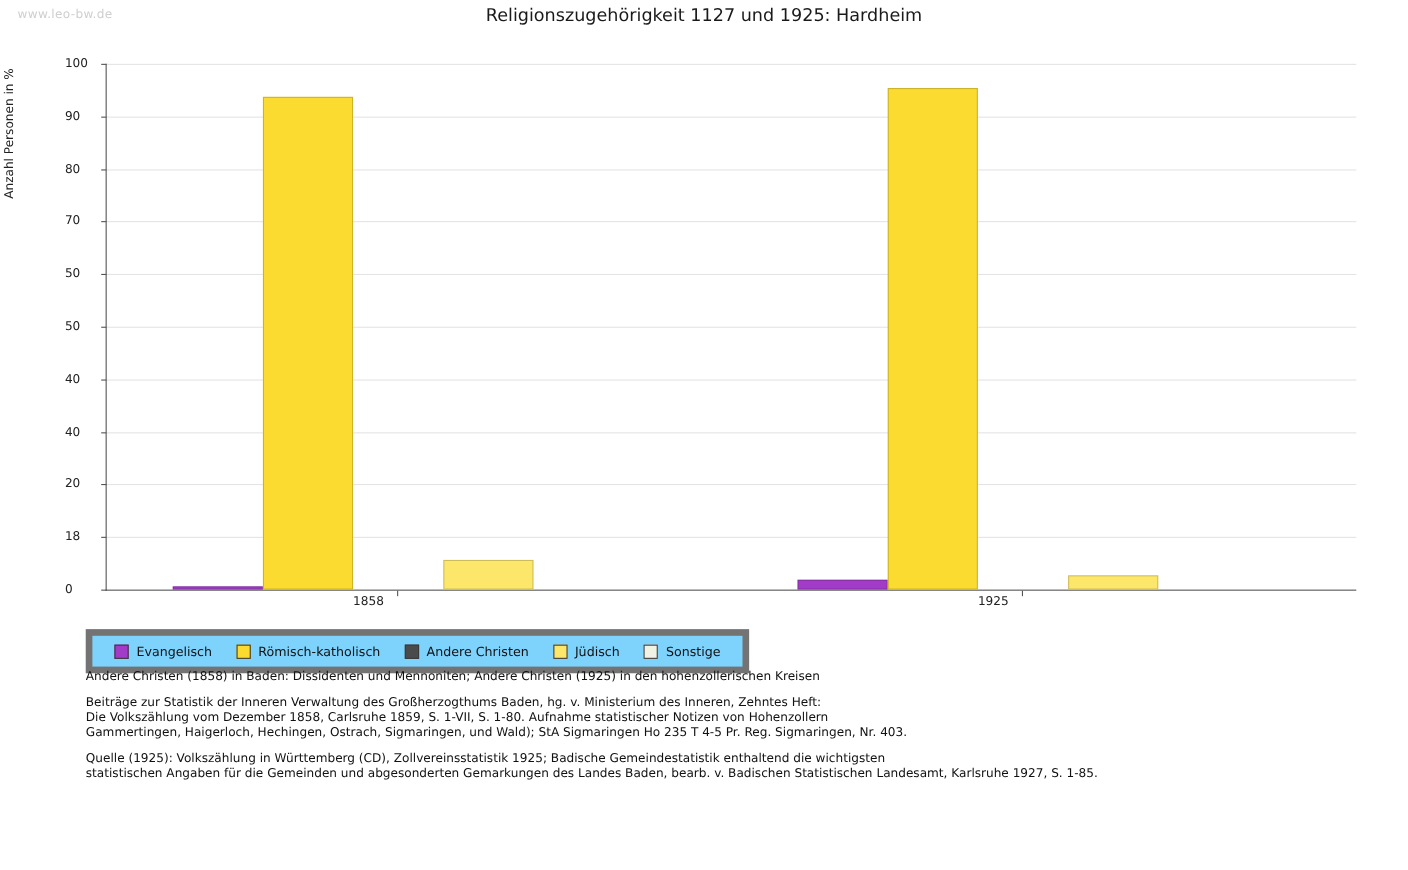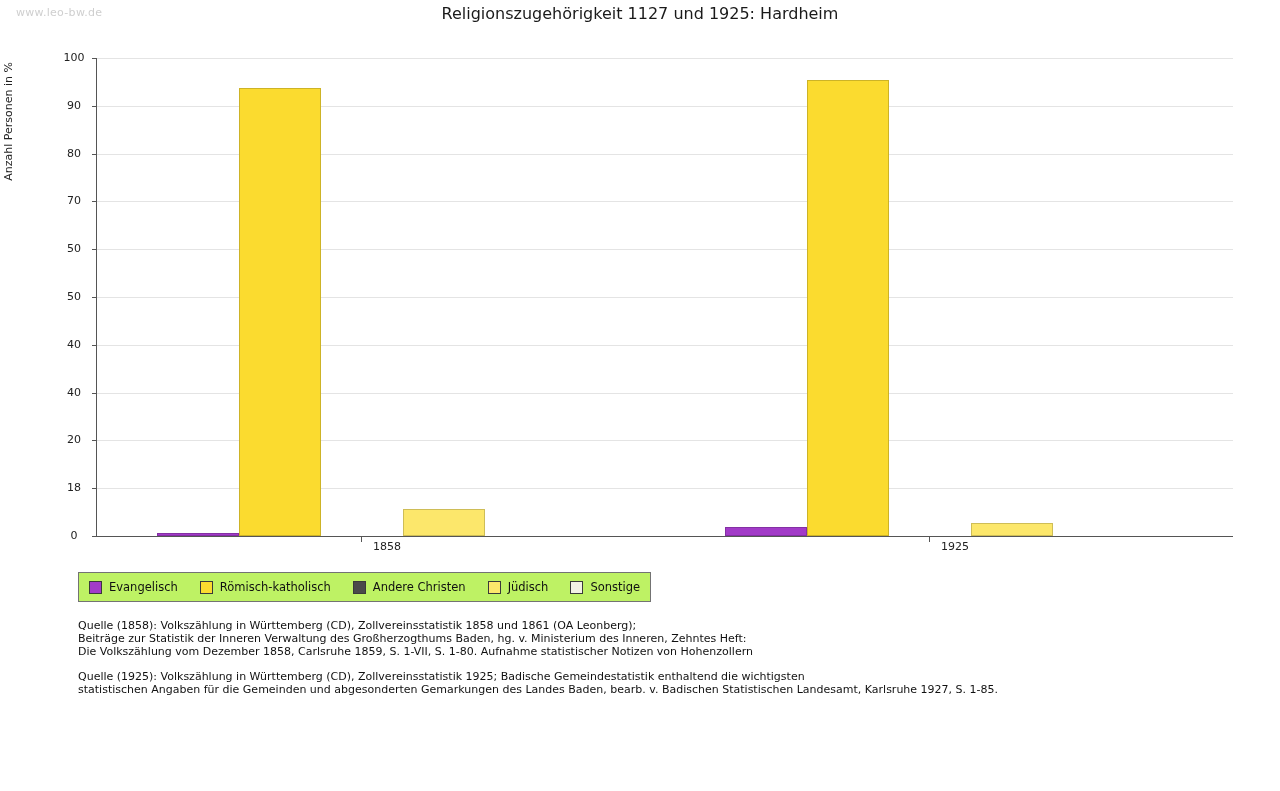--- a/index.html
+++ b/index.html
@@ -48,21 +48,21 @@
     left: 0;
     width: 100%;
     height: 1px;
     background: #e4e4e4;
   }
   .ytick-label {
     position: absolute;
     right: 1242px; 
     font-size: 11px;
     color: #222;
-    text-align: center;
+    text-align: left;
   }
   .ytick-mark {
     position: absolute;
     width: 5px;
     height: 1px;
     background: #555;
   }
   .ylabel {
     position: absolute;
     left: 2px;
@@ -77,38 +77,38 @@
   .bar {
     position: absolute;
     bottom: 0;
     border: 1px solid rgba(0,0,0,0.18);
     box-sizing: border-box;
   }
   .xtick-label {
     position: absolute;
     font-size: 11px;
     color: #222;
-    text-align: right;
+    text-align: left;
     top: 540px;
   }
   .xtick-mark {
     position: absolute;
     width: 1px;
     height: 5px;
     background: #555;
     top: 537px;
   }
   
   #legend {
     position: absolute;
     left: 78px;
     top: 572px;
-    border: 1px solid #737373;
-    background: #bef264;
-    padding: 4px 10px;
+    border: 6px solid #737373;
+    background: #7dd3fc;
+    padding: 4px 20px;
     display: flex;
     align-items: center;
     gap: 22px;
     height: 20px;
   }
   .legend-item {
     display: flex;
     align-items: center;
     gap: 7px;
     font-size: 11.5px;
@@ -201,25 +201,26 @@
       <span>Jüdisch</span>
     </div>
     <div class="legend-item">
       <span class="legend-swatch" style="background: rgb(242, 242, 228);"></span>
       <span>Sonstige</span>
     </div>
   </div>
 
 <div id="notes">
     <div class="block">
+      <div class="line">Andere Christen (1858) in Baden: Dissidenten und Mennoniten; Andere Christen (1925) in den hohenzollerischen Kreisen</div>
     </div>
     <div class="block">
-      <div class="line">Quelle (1858): Volkszählung in Württemberg (CD), Zollvereinsstatistik 1858 und 1861 (OA Leonberg);</div>
       <div class="line">Beiträge zur Statistik der Inneren Verwaltung des Großherzogthums Baden, hg. v. Ministerium des Inneren, Zehntes Heft:</div>
       <div class="line">Die Volkszählung vom Dezember 1858, Carlsruhe 1859, S. 1-VII, S. 1-80. Aufnahme statistischer Notizen von Hohenzollern</div>
+      <div class="line">Gammertingen, Haigerloch, Hechingen, Ostrach, Sigmaringen, und Wald); StA Sigmaringen Ho 235 T 4-5 Pr. Reg. Sigmaringen, Nr. 403.</div>
     </div>
     <div class="block">
       <div class="line">Quelle (1925): Volkszählung in Württemberg (CD), Zollvereinsstatistik 1925; Badische Gemeindestatistik enthaltend die wichtigsten</div>
       <div class="line">statistischen Angaben für die Gemeinden und abgesonderten Gemarkungen des Landes Baden, bearb. v. Badischen Statistischen Landesamt, Karlsruhe 1927, S. 1-85.</div>
     </div>
   </div>
 
 <div class="xtick-mark" style="left: 361px;"></div>
 <div class="xtick-label" style="left: 321px; width: 80px;">1858</div>
 <div class="xtick-mark" style="left: 929px;"></div>

